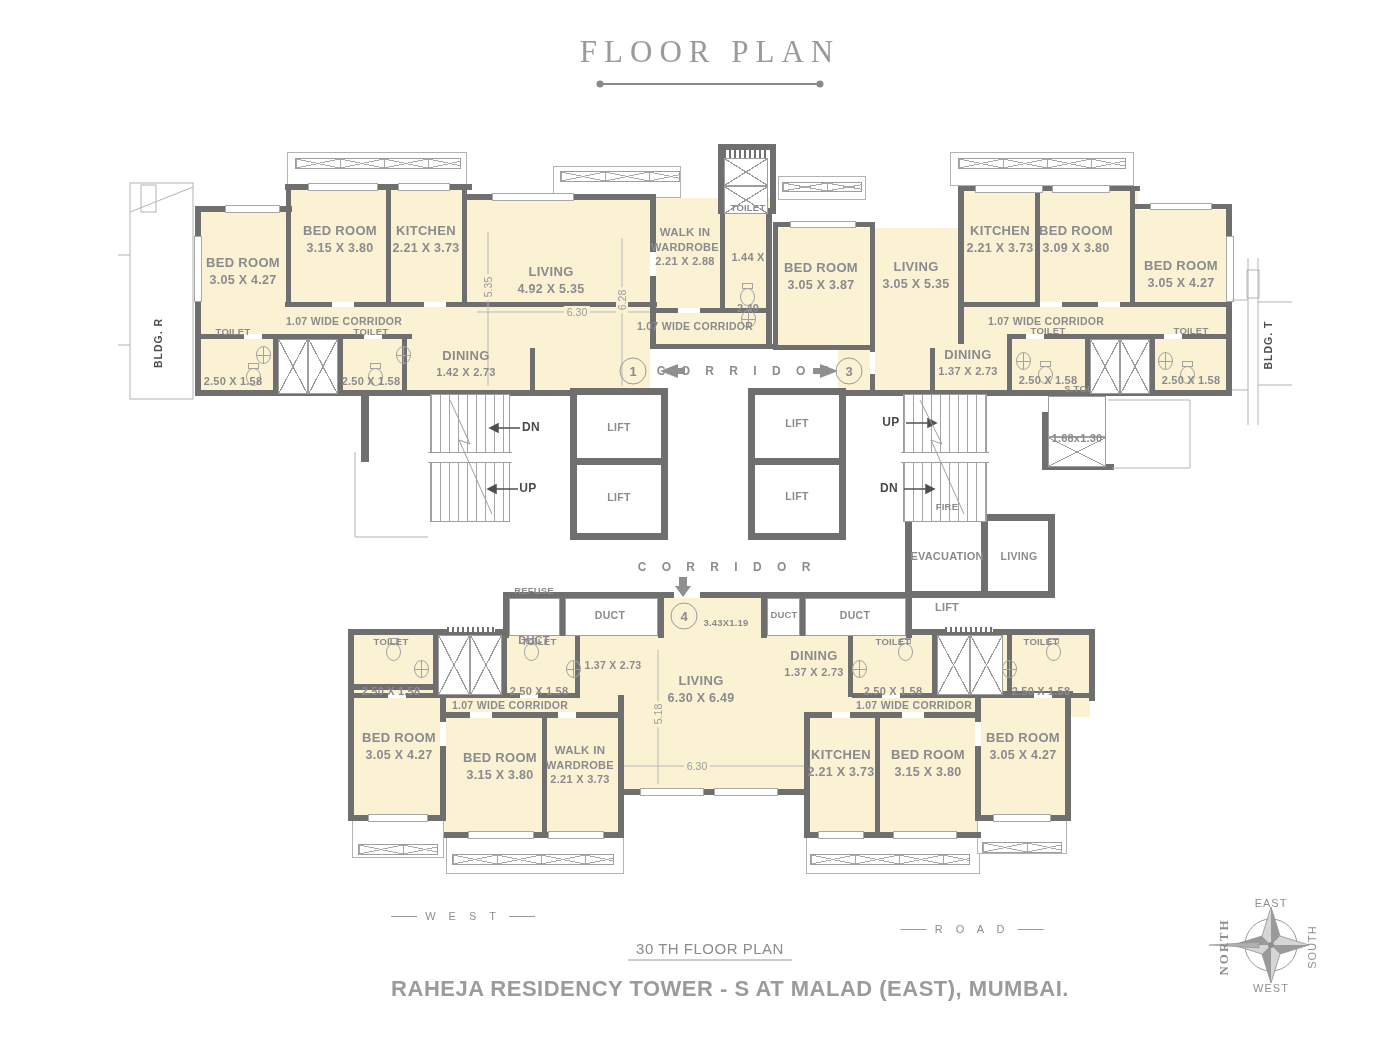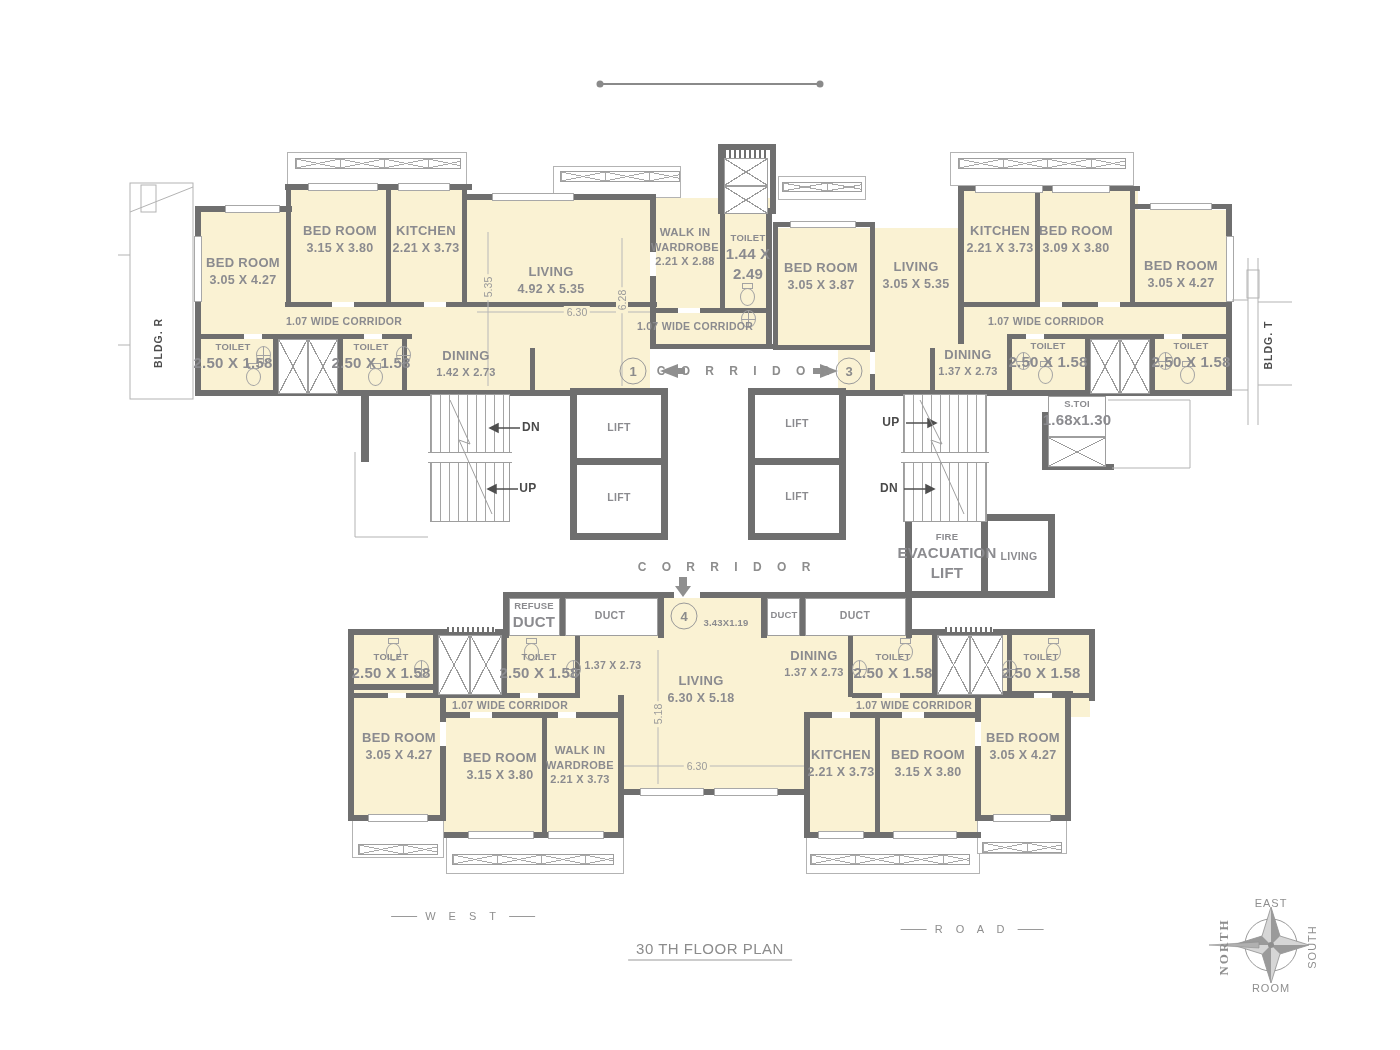--- a/index.html
+++ b/index.html
@@ -23,21 +23,21 @@
     background-size:44px 100%,44px 100%,100% 100%;background-repeat:repeat-x,repeat-x,no-repeat;}
   .out{position:absolute;border:1px solid #b3b3b3;box-sizing:border-box;background:#fff;}
   .st{position:absolute;background:#fff;border:1px solid #9e9e9e;box-sizing:border-box;
     background-image:repeating-linear-gradient(90deg,#a5a5a5 0 1px,transparent 1px 9px);}
   .land{position:absolute;background:#fff;border-top:1px solid #9e9e9e;border-bottom:1px solid #9e9e9e;}
   .lbl{position:absolute;transform:translate(-50%,-50%);text-align:center;color:#8b8b8f;font-weight:bold;
     font-size:13px;letter-spacing:.3px;line-height:1.3;white-space:nowrap;z-index:6;}
   .lbl .d{display:block;font-size:12.5px;}
   .lbl.md{font-size:11.5px;} .lbl.md .d{font-size:11px;}
   .lbl.sm{font-size:10.5px;}
-  .lbl.xs{font-size:9.5px;letter-spacing:.2px;} .lbl.xs .d{font-size:15px;}
+  .lbl.xs{font-size:9.5px;letter-spacing:.2px;} .lbl.xs .d{font-size:11px;margin-top:36px;}
   .lbl.dark{color:#4a4a4a;font-size:12px;}
   .dim{position:absolute;transform:translate(-50%,-50%);font-size:10.5px;color:#9b9b9b;background:#FAF2D3;padding:0 3px;z-index:6;white-space:nowrap;}
   .dim.rot{transform:translate(-50%,-50%) rotate(-90deg);}
   .corr{position:absolute;transform:translate(-50%,-50%);color:#8d8d8d;font-size:12px;letter-spacing:6px;font-weight:bold;white-space:nowrap;z-index:6;}
   .circ{position:absolute;width:25px;height:25px;border:1.3px solid #9a9a9a;border-radius:50%;color:#8b8b8b;
     font-size:13px;font-weight:bold;display:flex;align-items:center;justify-content:center;transform:translate(-50%,-50%);z-index:6;}
   .wc{position:absolute;width:13px;height:16px;border:1px solid #a3a3a3;border-radius:50%;z-index:5;}
   .wc::before{content:"";position:absolute;left:1px;top:-6px;width:9px;height:4px;border:1px solid #a3a3a3;}
   .sink{position:absolute;width:13px;height:16px;border:1px solid #a3a3a3;border-radius:50%;z-index:5;
     background-image:linear-gradient(#a3a3a3,#a3a3a3),linear-gradient(#a3a3a3,#a3a3a3);
@@ -55,20 +55,21 @@
   .comp-lbl{position:absolute;transform:translate(-50%,-50%);font-size:11px;color:#8f8f8f;letter-spacing:1px;white-space:nowrap;z-index:6;}
   .comp-lbl.rot{transform:translate(-50%,-50%) rotate(-90deg);}
   .comp-lbl.serif{font-family:"Liberation Serif",serif;font-weight:bold;font-size:13px;letter-spacing:2px;}
   svg.ov{position:absolute;left:0;top:0;z-index:4;pointer-events:none;}
 </style>
 </head>
 <body>
 
 <div class="plan">
 
+  <div class="title">FLOOR PLAN</div>
 
   <div>
     <div class="r" style="left:197px;top:212px;width:93px;height:181px"></div>
     <div class="r" style="left:290px;top:190px;width:177px;height:115px"></div>
     <div class="r" style="left:290px;top:305px;width:177px;height:88px"></div>
     <div class="r" style="left:467px;top:198px;width:183px;height:195px"></div>
     <div class="r" style="left:650px;top:198px;width:122px;height:146px"></div>
     <div class="r" style="left:838px;top:344px;width:34px;height:49px"></div>
     <div class="r" style="left:775px;top:228px;width:95px;height:120px"></div>
     <div class="r" style="left:870px;top:228px;width:92px;height:165px"></div>
@@ -386,21 +387,21 @@
   <div class="circ" style="left:684px;top:616px">
       <span>4</span>
     </div>
   <div class="lbl xs" style="left:726px;top:623px"><span>3.43X1.19</span></div>
   <div class="lbl xs" style="left:784px;top:615px"><span>DUCT</span></div>
   <div class="lbl sm" style="left:855px;top:616px"><span>DUCT</span></div>
 
   <div class="lbl xs" style="left:391px;top:667px"><span>TOILET</span><span class="d">2.50 X 1.58</span></div>
   <div class="lbl xs" style="left:539px;top:667px"><span>TOILET</span><span class="d">2.50 X 1.58</span></div>
   <div class="lbl sm" style="left:613px;top:666px"><span>1.37 X 2.73</span></div>
-  <div class="lbl" style="left:701px;top:690px"><span>LIVING</span><span class="d">6.30 X 5.18</span></div>
+  <div class="lbl" style="left:701px;top:690px"><span>LIVING</span><span class="d">6.30 X 6.49</span></div>
   <div class="lbl" style="left:814px;top:664px"><span>DINING</span><span class="d" style="font-size:11px">1.37 X 2.73</span></div>
   <div class="lbl xs" style="left:893px;top:667px"><span>TOILET</span><span class="d">2.50 X 1.58</span></div>
   <div class="lbl xs" style="left:1041px;top:667px"><span>TOILET</span><span class="d">2.50 X 1.58</span></div>
   <div class="lbl sm" style="left:510px;top:706px"><span>1.07 WIDE CORRIDOR</span></div>
   <div class="lbl sm" style="left:914px;top:706px"><span>1.07 WIDE CORRIDOR</span></div>
   <div class="lbl" style="left:399px;top:747px"><span>BED ROOM</span><span class="d">3.05 X 4.27</span></div>
   <div class="lbl" style="left:500px;top:767px"><span>BED ROOM</span><span class="d">3.15 X 3.80</span></div>
   <div class="lbl md" style="left:580px;top:765px"><span>WALK IN</span><span class="d">WARDROBE</span><span class="d">2.21 X 3.73</span></div>
   <div class="lbl" style="left:841px;top:764px"><span>KITCHEN</span><span class="d">2.21 X 3.73</span></div>
   <div class="lbl" style="left:928px;top:764px"><span>BED ROOM</span><span class="d">3.15 X 3.80</span></div>
@@ -440,19 +441,20 @@
       <span class="ln"></span>
       <span>W E S T</span>
       <span class="ln"></span>
     </div>
   <div class="dir" style="left:972px;top:929px">
       <span class="ln"></span>
       <span>R O A D</span>
       <span class="ln"></span>
     </div>
   <div class="plan-label">30 TH  FLOOR PLAN</div>
+  <div class="project">RAHEJA RESIDENCY TOWER - S  AT MALAD (EAST), MUMBAI.</div>
 
   <div class="comp-lbl" style="left:1271px;top:903px"><span>EAST</span></div>
-  <div class="comp-lbl" style="left:1271px;top:988px"><span>ROOM</span></div>
+  <div class="comp-lbl" style="left:1271px;top:988px"><span>WEST</span></div>
   <div class="comp-lbl rot serif" style="left:1224px;top:947px"><span>NORTH</span></div>
   <div class="comp-lbl rot" style="left:1312px;top:947px"><span>SOUTH</span></div>
 
 </div>
 
 </body></html>

